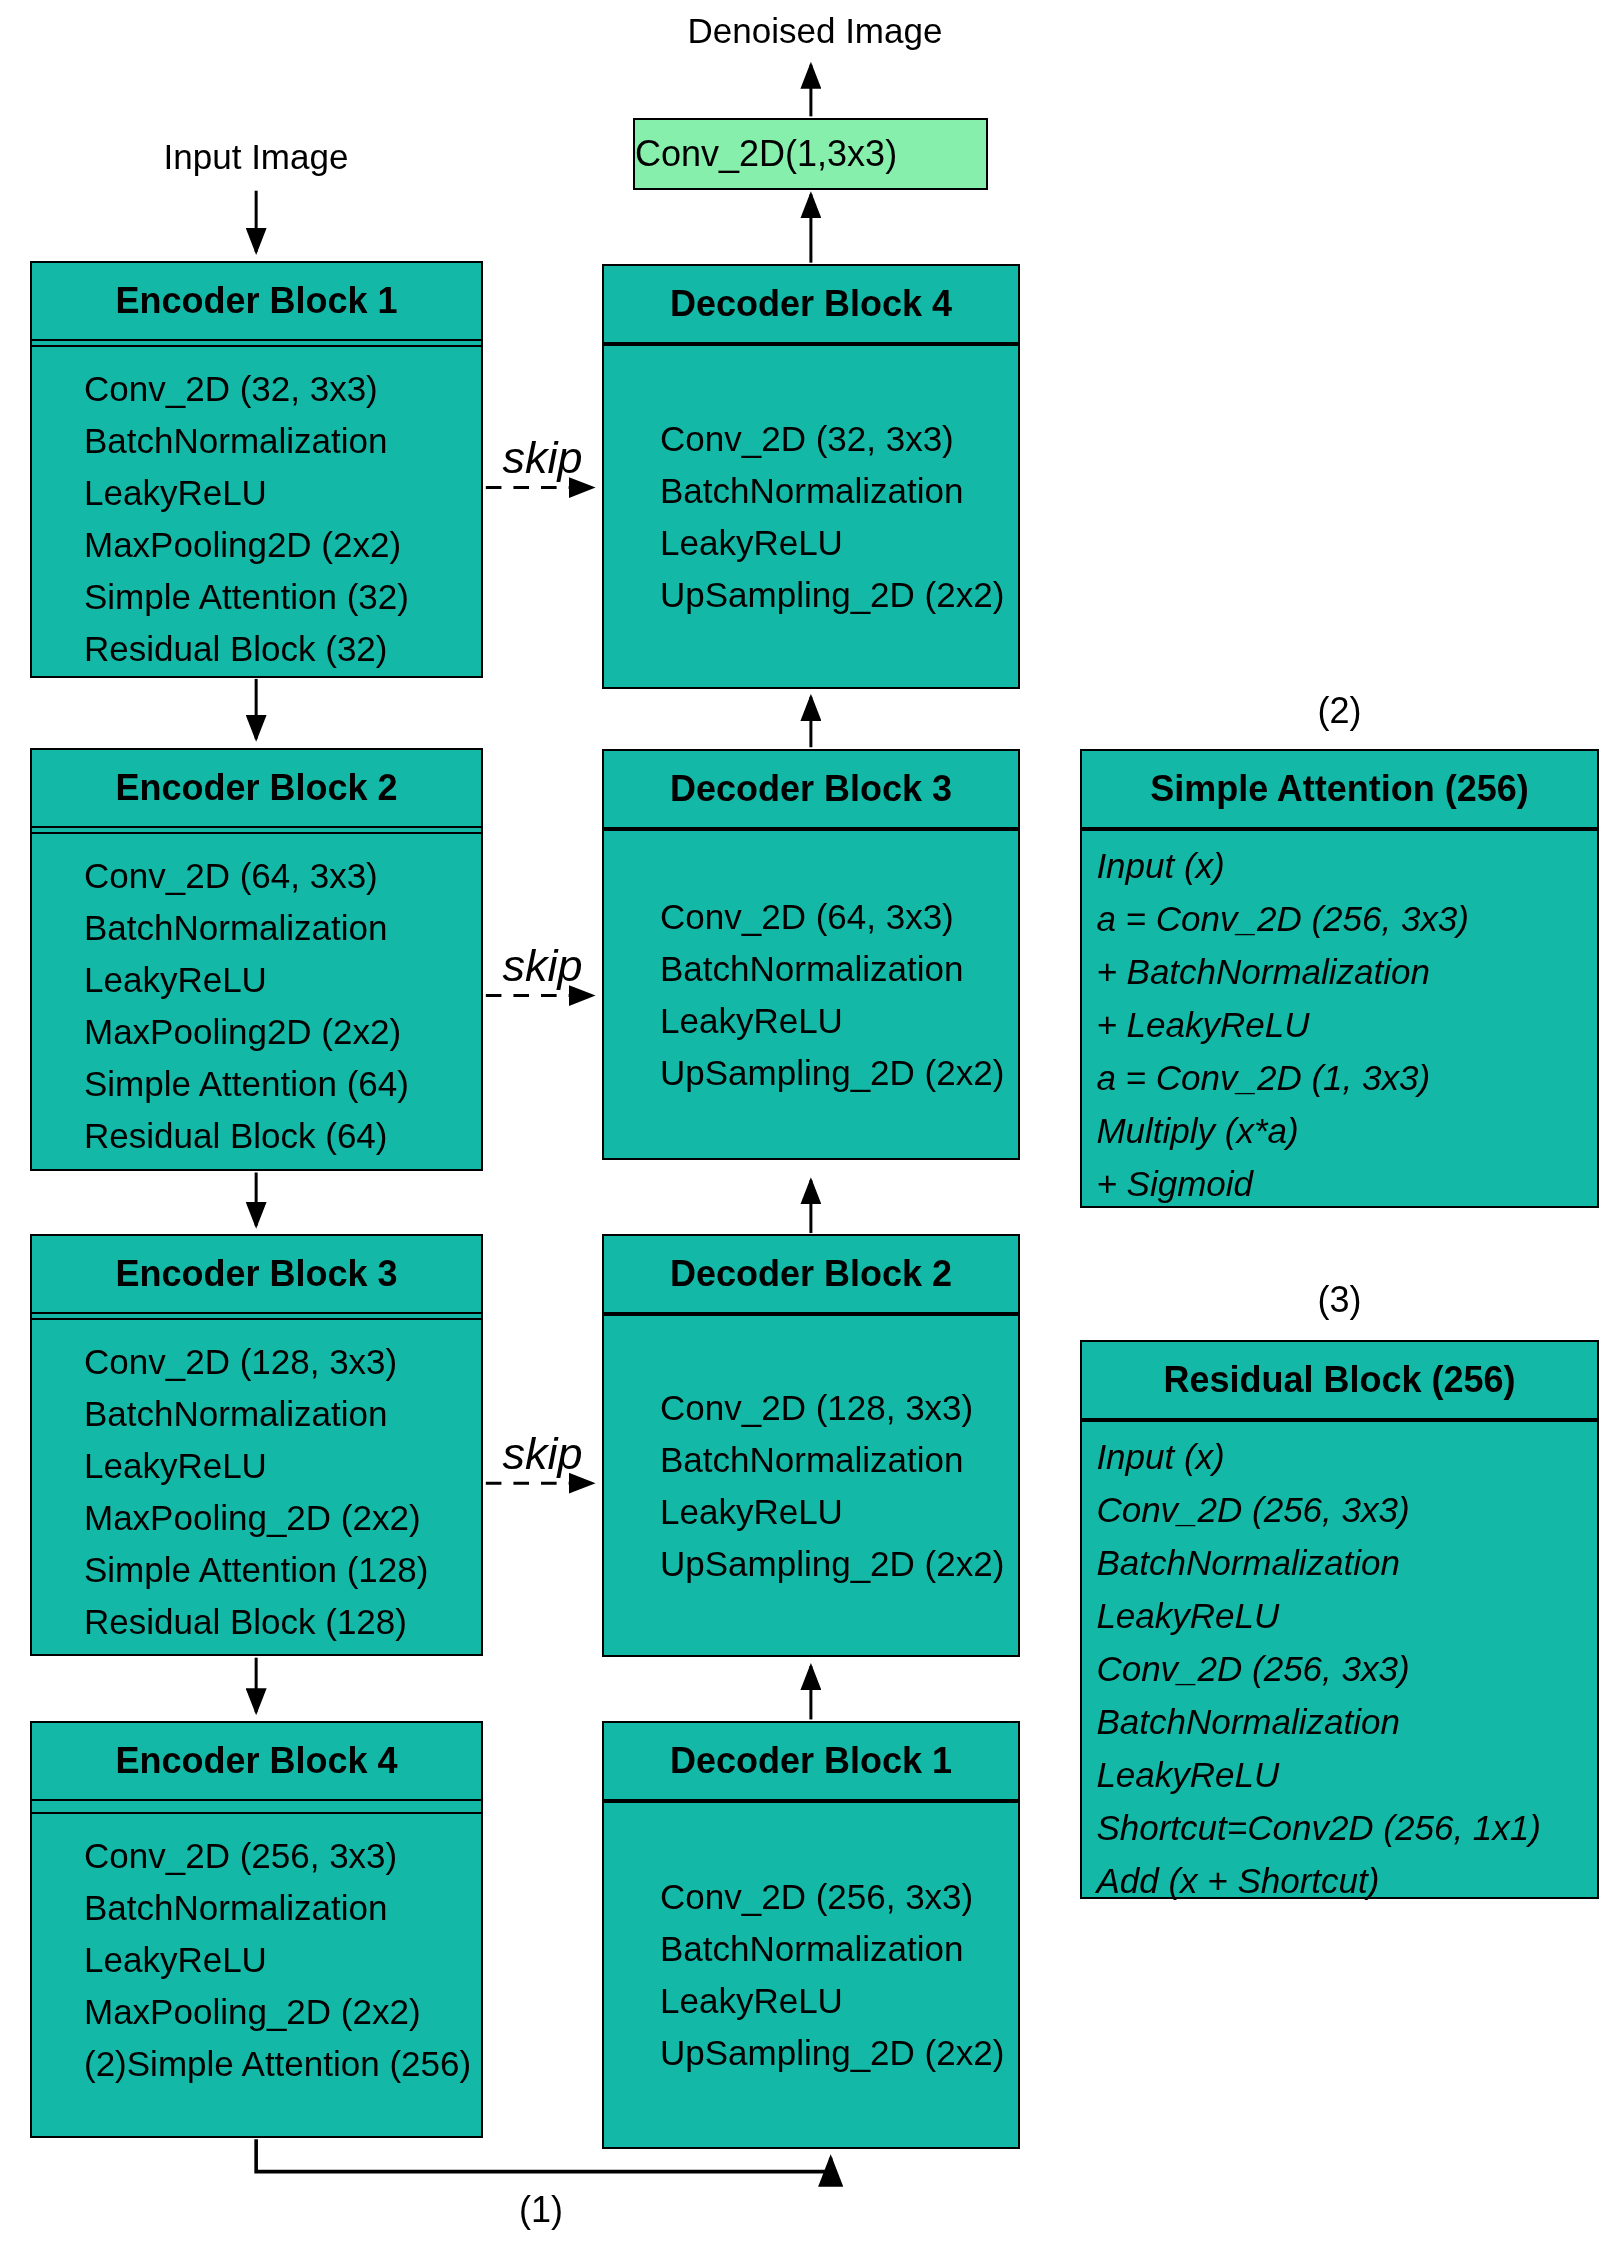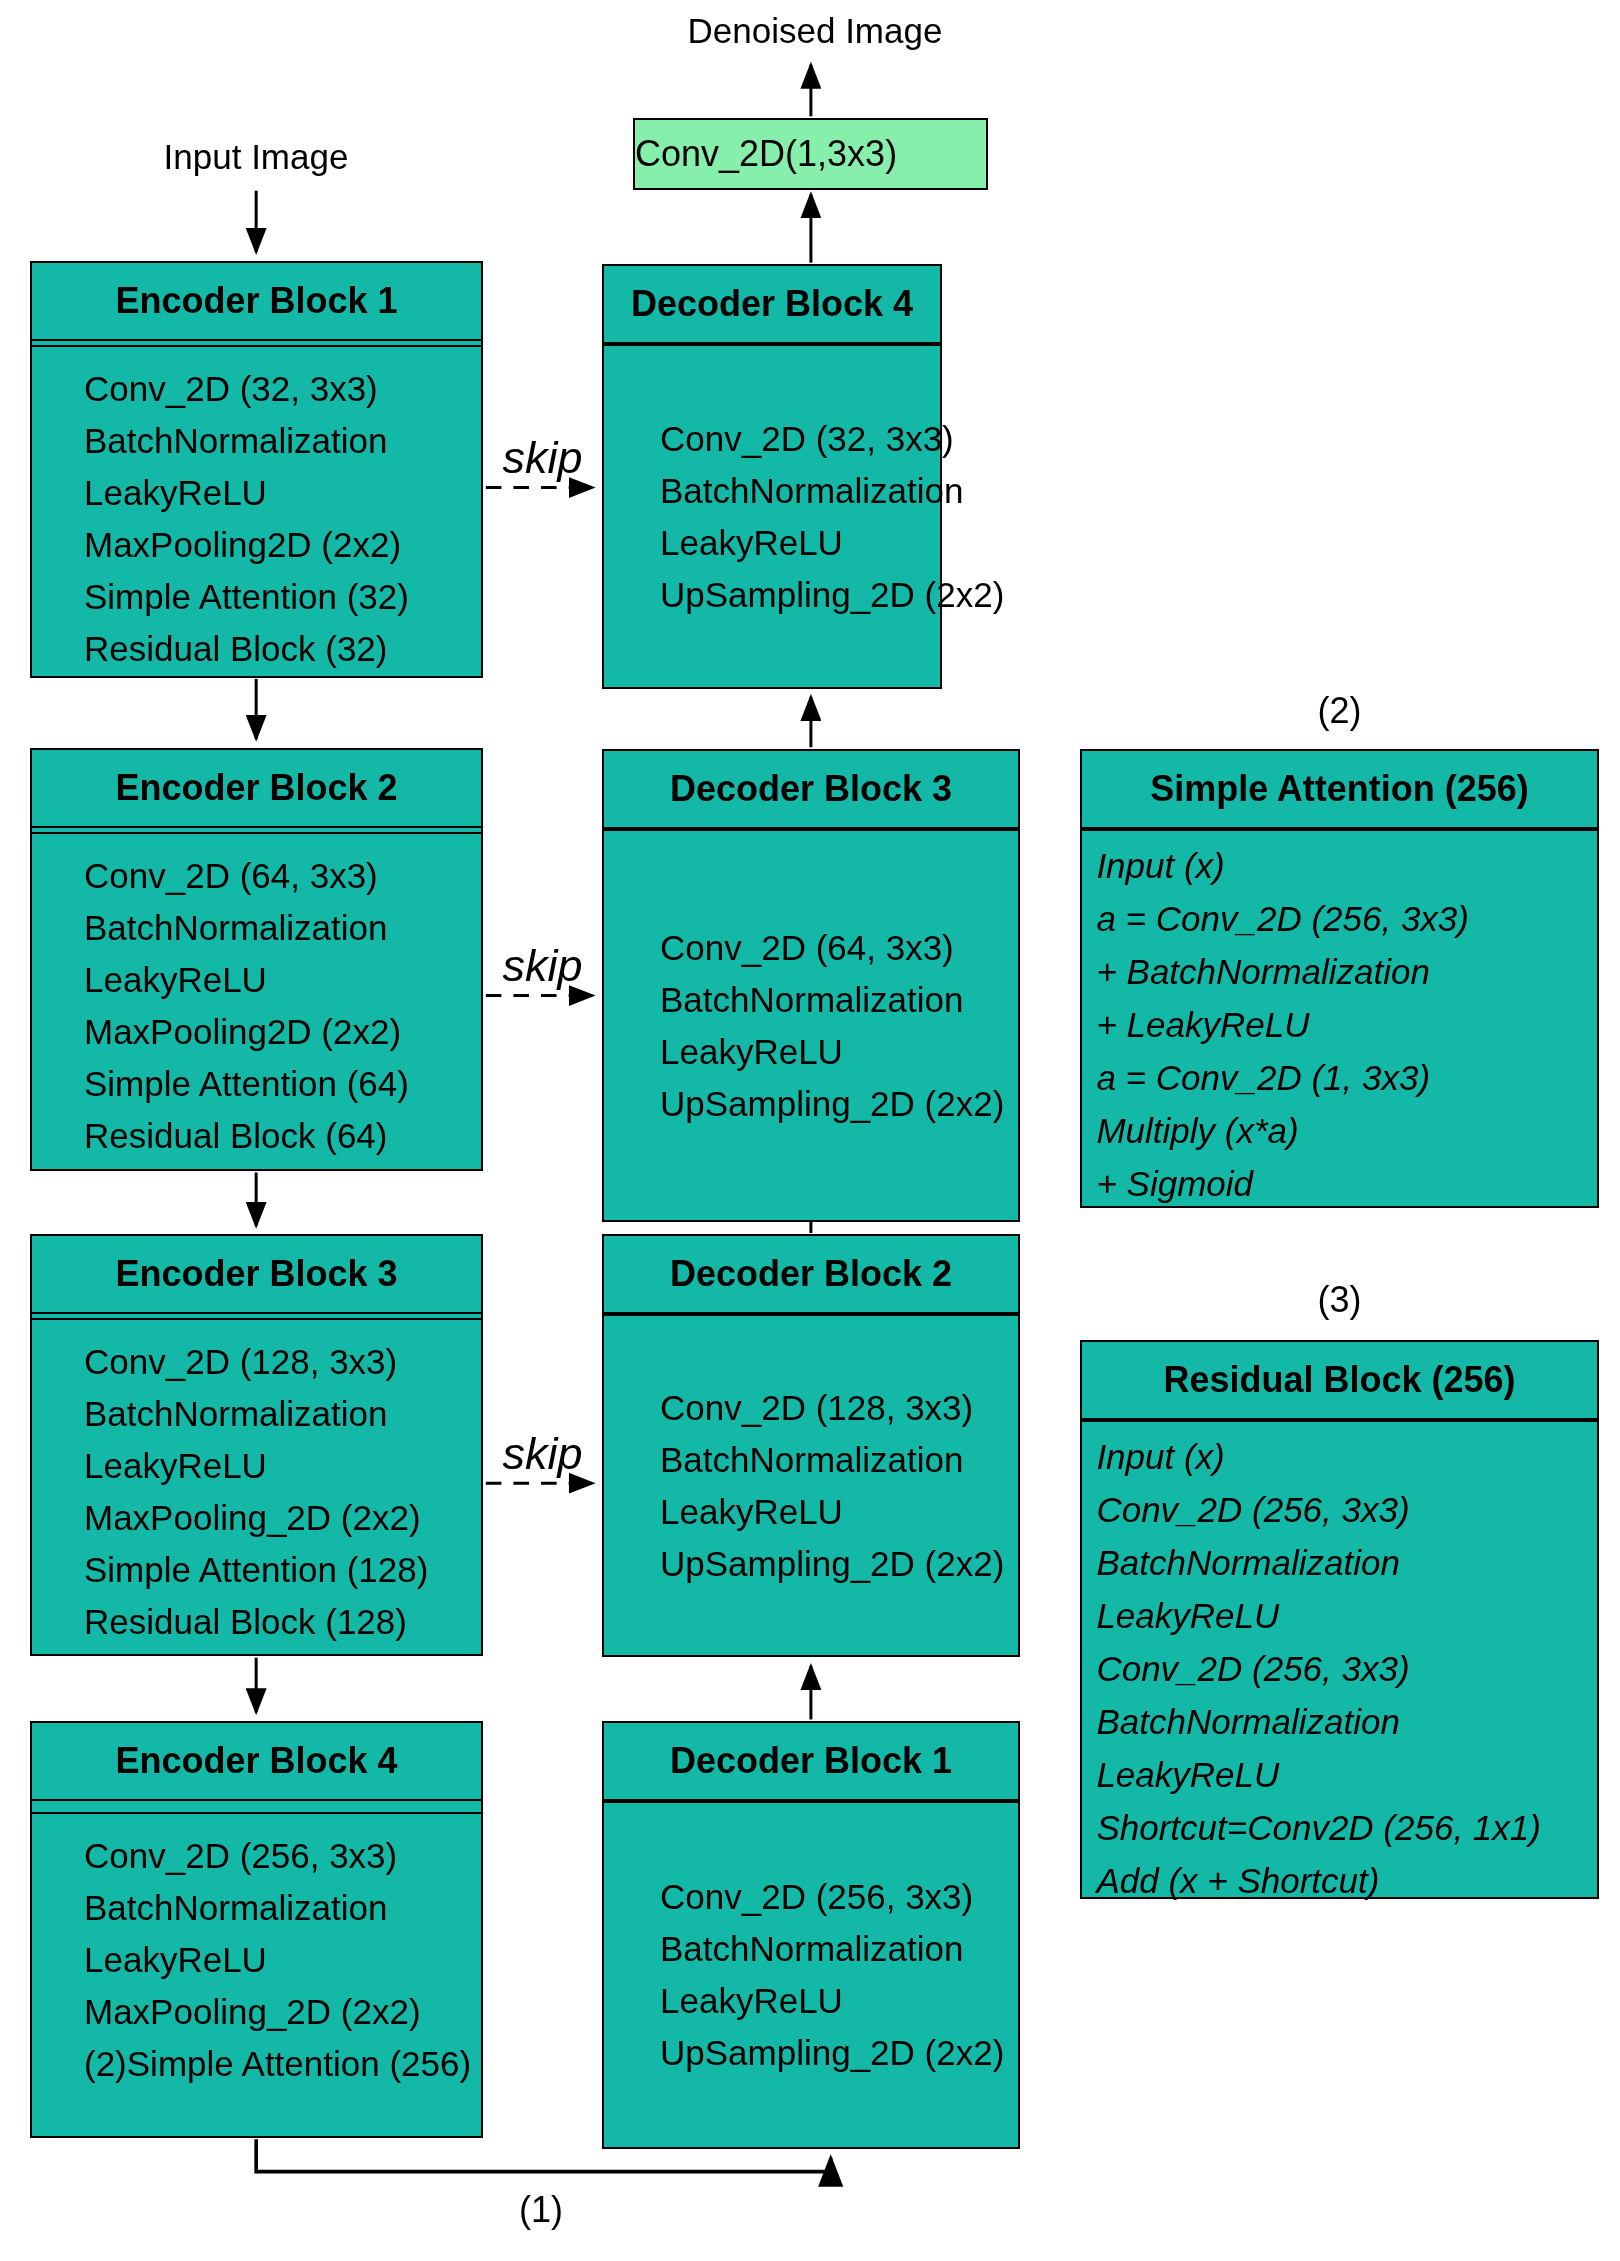--- a/index.html
+++ b/index.html
@@ -172,31 +172,31 @@
     <div class="block-header">Encoder Block 4</div>
     <div class="block-body">
       <span>Conv_2D (256, 3x3)</span>
       <span>BatchNormalization</span>
       <span>LeakyReLU</span>
       <span>MaxPooling_2D (2x2)</span>
       <span>(2)Simple Attention (256)</span>
     </div>
   </div>
 
-  <div class="block single-rule centered-body" style="left:602px; top:264px; width:340px; height:425px;">
+  <div class="block single-rule centered-body" style="left:602px; top:264px; width:418px; height:425px;">
     <div class="block-header">Decoder Block 4</div>
     <div class="block-body">
       <span>Conv_2D (32, 3x3)</span>
       <span>BatchNormalization</span>
       <span>LeakyReLU</span>
       <span>UpSampling_2D (2x2)</span>
     </div>
   </div>
 
-  <div class="block single-rule centered-body" style="left:602px; top:749px; width:418px; height:473px;">
+  <div class="block single-rule centered-body" style="left:602px; top:749px; width:418px; height:411px;">
     <div class="block-header">Decoder Block 3</div>
     <div class="block-body">
       <span>Conv_2D (64, 3x3)</span>
       <span>BatchNormalization</span>
       <span>LeakyReLU</span>
       <span>UpSampling_2D (2x2)</span>
     </div>
   </div>
 
   <div class="block single-rule centered-body" style="left:602px; top:1234px; width:418px; height:423px;">

